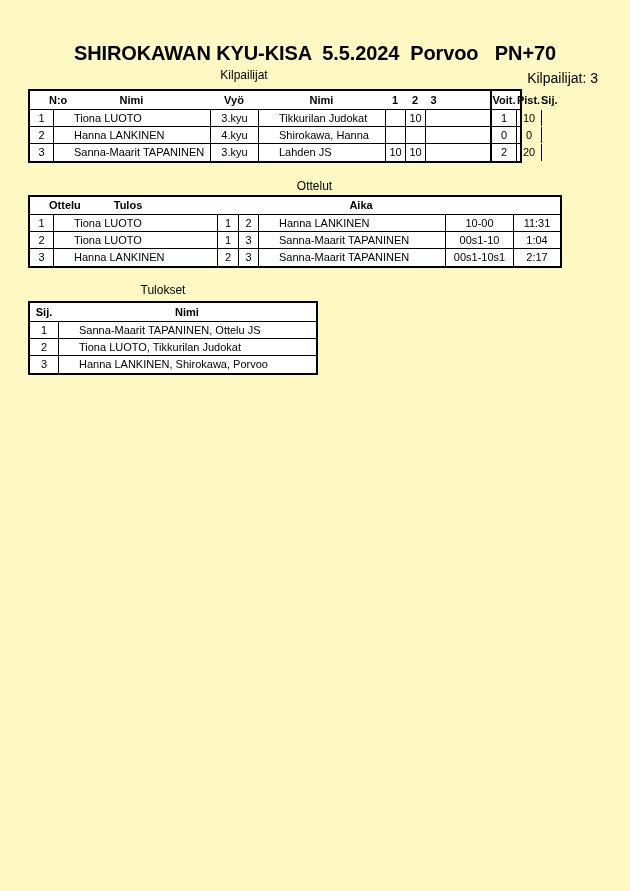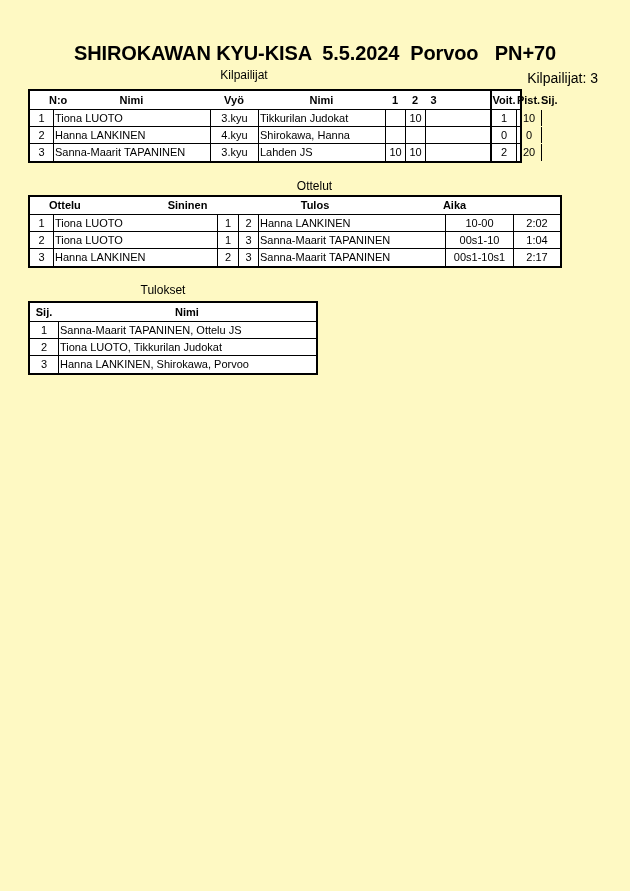--- a/index.html
+++ b/index.html
@@ -41,21 +41,21 @@
   .c {
     flex: 0 0 auto;
     text-align: center;
     white-space: nowrap;
     overflow: hidden;
     border-left: 1px solid #000;
   }
   .c:first-child { border-left: none; }
   .hdr .c { border-left: none; overflow: visible; }
   .hdr .c.thick { border-left: 2px solid #000; }
-  .c.left { text-align: left; padding-left: 1px; }
+  .c.left { text-align: left; padding-left: 20px; }
   .hdr .c.hleft { text-align: left; padding-left: 19px; }
   .c.thick { border-left: 2px solid #000; margin-left: 48px; }
   .c.fill { flex: 1 1 auto; }
 
   
   .t1 { left: 28px; top: 89px; width: 494px; }
   .t1 .hdr { height: 19px; line-height: 18px; }
   .t1 .body-row { height: 17px; line-height: 16px; }
 
   
@@ -151,32 +151,31 @@
     </div>
   </div>
 
   <div class="abs section-label lbl-ottelut">Ottelut</div>
 
   <div class="tbl t2">
     <div class="row hdr">
       <div class="c co-match hleft">Ottelu</div>
       <div class="c co-wno"></div>
       <div class="c co-bno"></div>
-      <div class="c co-blue">Sininen</div>
       <div class="c co-res">Tulos</div>
       <div class="c fill">Aika</div>
     </div>
     <div class="row body-row">
       <div class="c co-match">1</div>
       <div class="c co-white left">Tiona LUOTO</div>
       <div class="c co-wno">1</div>
       <div class="c co-bno">2</div>
       <div class="c co-blue left">Hanna LANKINEN</div>
       <div class="c co-res">10-00</div>
-      <div class="c fill">2:02</div>
+      <div class="c fill">11:31</div>
     </div>
     <div class="row body-row">
       <div class="c co-match">2</div>
       <div class="c co-white left">Tiona LUOTO</div>
       <div class="c co-wno">1</div>
       <div class="c co-bno">3</div>
       <div class="c co-blue left">Sanna-Maarit TAPANINEN</div>
       <div class="c co-res">00s1-10</div>
       <div class="c fill">1:04</div>
     </div>

